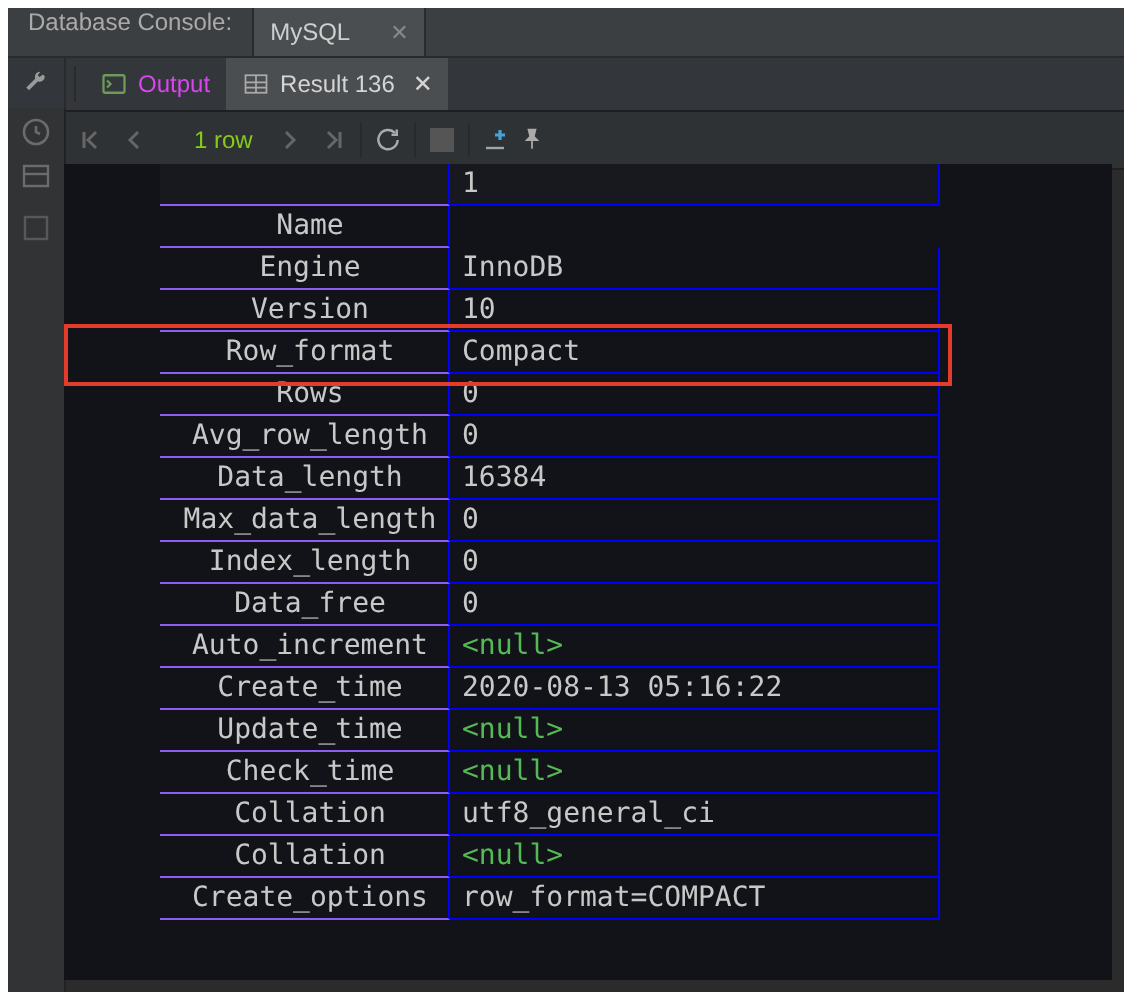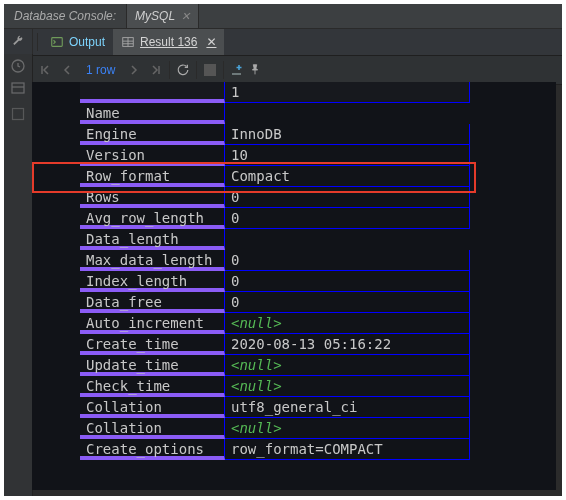--- a/index.html
+++ b/index.html
@@ -6,56 +6,56 @@
   .frame{
     width:566px;height:500px;box-sizing:border-box;
     background:#2b2b2b;position:relative;
     font-family:"Segoe UI",Arial,sans-serif;
     color:#bbbbbb;
     border:4px solid #fff;
     box-shadow:0 1px 4px rgba(0,0,0,.4);
   }
   
   .tabrow{
-    height:24px;background:#3c3f41;display:flex;align-items:center;
-    font-size:12px;border-bottom:1px solid #2a2a2a;font-style:italic;
+    height:24px;background:#3c3f41;display:flex;
+    font-size:12px;border-bottom:1px solid #2a2a2a;
   }
   .tab-title{padding:0 10px;color:#aaaaaa;}
   .tab{
     height:24px;display:flex;align-items:center;padding:0 8px;
     background:#4b4e50;border-left:1px solid #2a2a2a;border-right:1px solid #2a2a2a;
-    color:#cfcfcf;gap:6px;
+    color:#cfcfcf;gap:20px;
   }
   .tab .x{color:#888;font-size:11px;}
   
   .toolbar1{
     height:26px;background:#33363a;display:flex;align-items:center;
     border-bottom:1px solid #1f1f1f;
   }
   .gutter{
     width:28px;height:26px;display:flex;align-items:center;justify-content:center;
     border-right:1px solid #2a2a2a;
   }
   .wrench{width:14px;height:14px;}
   .sep{width:1px;height:18px;background:#2a2a2a;margin:0 4px;}
   .tb-btn{
     display:flex;align-items:center;gap:5px;height:26px;padding:0 8px;
-    font-size:12px;color:#7dd3fc;
-  }
-  .tb-btn.active{background:#4b4e50;color:#d4d4d4;text-decoration:underline;}
+    font-size:12px;color:#d946ef;
+  }
+  .tb-btn.active{background:#4b4e50;color:#d4d4d4;}
   .tb-icon{width:14px;height:14px;flex:0 0 14px;}
   
   .toolbar2{
     height:28px;background:#2f3234;display:flex;align-items:center;
     border-bottom:1px solid #1f1f1f;font-size:12px;color:#888;
   }
   .nav-chunk{display:flex;align-items:center;gap:4px;padding-left:4px;}
   .nav-btn{width:18px;height:18px;display:inline-flex;align-items:center;justify-content:center;color:#666;}
   .nav-btn.enabled{color:#aaa;}
-  .rowcount{color:#3b82f6;padding:0 6px;}
+  .rowcount{color:#84cc16;padding:0 6px;margin-left:11px;}
   .square{width:12px;height:12px;background:#555;display:inline-block;}
   .pin{width:14px;height:14px;}
   
   .leftstrip{
     position:absolute;left:0;top:50px;width:28px;bottom:0;
     background:#313335;border-right:1px solid #222;
     display:flex;flex-direction:column;align-items:center;padding-top:4px;gap:6px;
   }
   .ls-ico{width:16px;height:16px;opacity:.55;}
   
@@ -63,32 +63,32 @@
     position:absolute;left:28px;right:6px;top:78px;bottom:6px;
     background:#111318;overflow:hidden;
     font-family:Consolas,Menlo,monospace;font-size:14px;color:#c8c8c8;
   }
   .grid{
     width:100%;
   }
   .grow{display:flex;height:21px;line-height:21px;}
   .ckey{
     width:138px;padding-left:6px;flex:0 0 138px;
-    border-right:1px solid #0000ff;border-bottom:4px solid #8b5cf6;
+    border-right:1px solid #0000ff;border-bottom:1px solid #8b5cf6;text-align:center;
   }
   .cval{
     flex:0 0 238px;padding-left:6px;
     border-right:1px solid #0000ff;border-bottom:1px solid #0000ff;
   }
   .spacer{
     width:48px;flex:0 0 48px;border-bottom:1px solid transparent;
   }
   .grow.head .ckey{background:#17191e;}
   .grow.head .cval{background:#17191e;color:#c8c8c8;}
-  .nullv{color:#55b955;font-style:italic;}
+  .nullv{color:#55b955;}
   
   .redbox{
     position:absolute;border:2.5px solid #e53b2a;pointer-events:none;
     left:0px;top:150px;width:472px;height:28px;z-index:5;
   }
 </style>
 </head>
 <body>
 
 <div class="frame">
@@ -221,20 +221,21 @@
           <div class="cval">0</div>
         </div>
         <div class="grow">
           <div class="spacer"></div>
           <div class="ckey">Avg_row_length</div>
           <div class="cval">0</div>
         </div>
         <div class="grow">
           <div class="spacer"></div>
           <div class="ckey">Data_length</div>
+          <div class="cval">16384</div>
         </div>
         <div class="grow">
           <div class="spacer"></div>
           <div class="ckey">Max_data_length</div>
           <div class="cval">0</div>
         </div>
         <div class="grow">
           <div class="spacer"></div>
           <div class="ckey">Index_length</div>
           <div class="cval">0</div>

